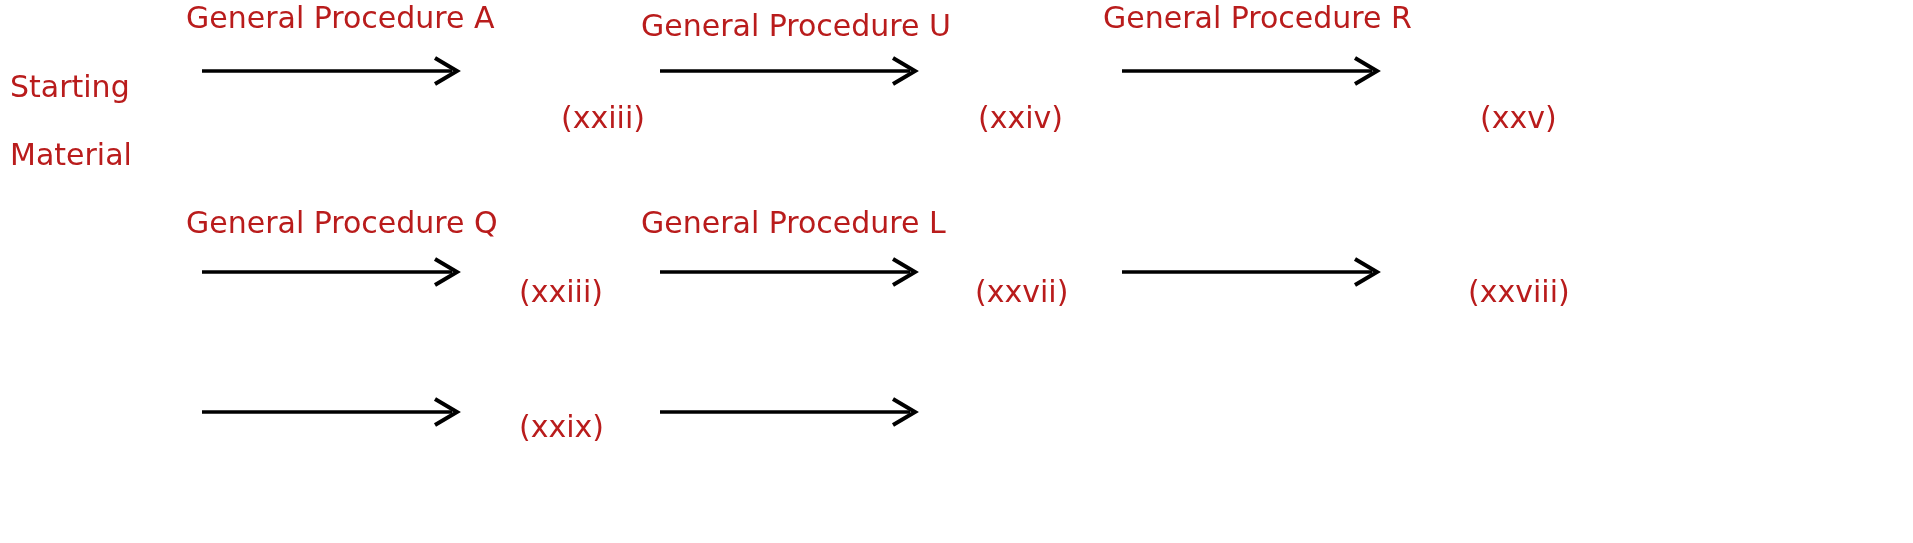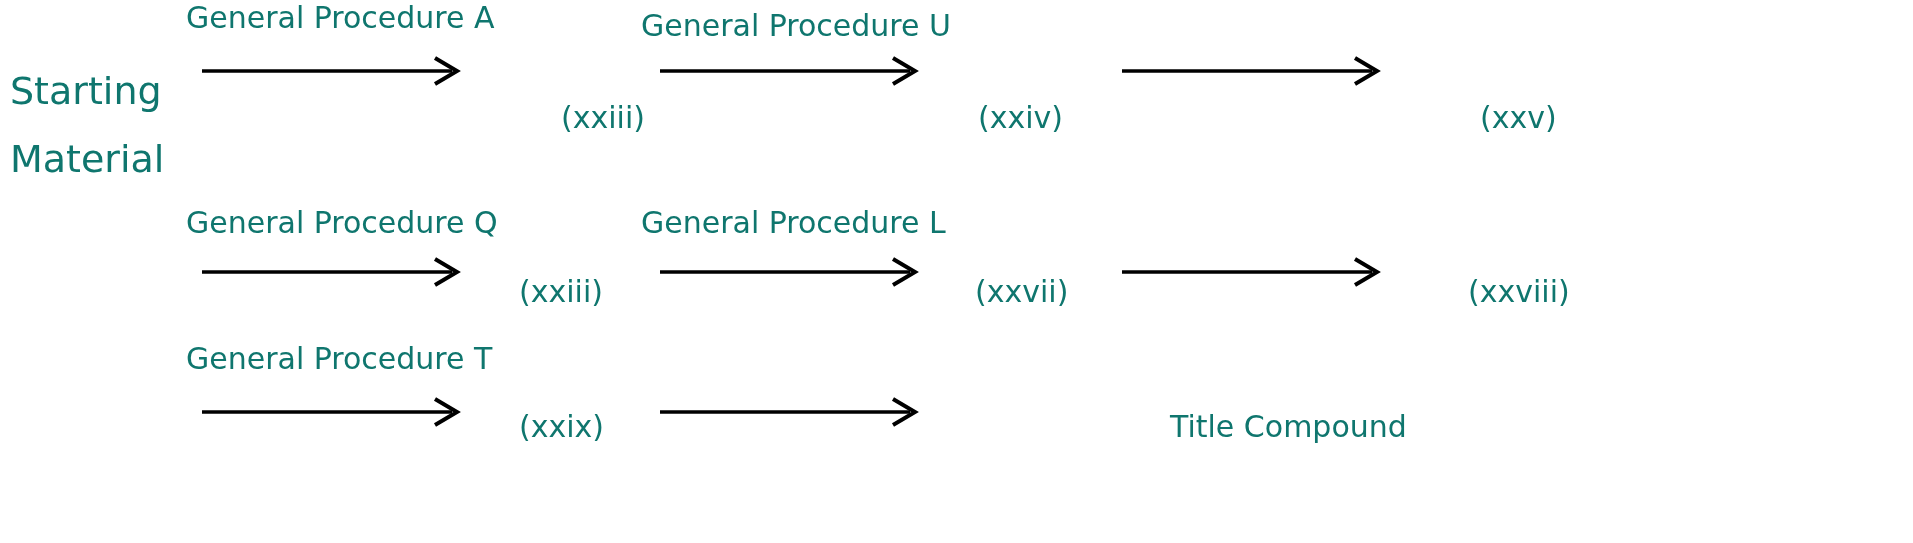--- a/index.html
+++ b/index.html
@@ -14,31 +14,31 @@
   #scheme {
     position: relative;
     width: 1913px;
     height: 543px;
     background: #ffffff;
     overflow: hidden;
   }
   .txt {
     position: absolute;
     white-space: nowrap;
-    color: #0f766e;
+    color: #b91c1c;
     line-height: 1;
   }
   .proc-label {
     font-size: 30px;
   }
   .step-label {
     font-size: 30px;
   }
   .side-label {
-    font-size: 38px;
+    font-size: 30px;
     text-align: right;
   }
   .terminal-label {
     font-size: 30px;
   }
   .arrow {
     position: absolute;
   }
   .arrow svg {
     display: block;
@@ -68,20 +68,21 @@
 
   <div class="arrow" style="left:660px; top:56px;">
     <svg width="260" height="30" viewBox="0 0 260 30">
       <line x1="0" y1="15" x2="250" y2="15" stroke="#000000" stroke-width="3.5"></line>
       <polyline points="233,2 255,15 233,28" fill="none" stroke="#000000" stroke-width="4" stroke-linecap="butt" stroke-linejoin="miter"></polyline>
     </svg>
   </div>
 
   <div class="txt step-label" style="left:978px; top:103px;">(xxiv)</div>
 
+  <div class="txt proc-label" style="left:1103px; top:3px;">General Procedure R</div>
 
   <div class="arrow" style="left:1122px; top:56px;">
     <svg width="260" height="30" viewBox="0 0 260 30">
       <line x1="0" y1="15" x2="250" y2="15" stroke="#000000" stroke-width="3.5"></line>
       <polyline points="233,2 255,15 233,28" fill="none" stroke="#000000" stroke-width="4" stroke-linecap="butt" stroke-linejoin="miter"></polyline>
     </svg>
   </div>
 
   <div class="txt step-label" style="left:1480px; top:103px;">(xxv)</div>
 
@@ -110,34 +111,32 @@
 
   <div class="arrow" style="left:1122px; top:257px;">
     <svg width="260" height="30" viewBox="0 0 260 30">
       <line x1="0" y1="15" x2="250" y2="15" stroke="#000000" stroke-width="3.5"></line>
       <polyline points="233,2 255,15 233,28" fill="none" stroke="#000000" stroke-width="4" stroke-linecap="butt" stroke-linejoin="miter"></polyline>
     </svg>
   </div>
 
   <div class="txt step-label" style="left:1468px; top:277px;">(xxviii)</div>
 
-  <div class="txt proc-label" style="left:186px; top:344px;">General Procedure T</div>
 
   <div class="arrow" style="left:202px; top:397px;">
     <svg width="260" height="30" viewBox="0 0 260 30">
       <line x1="0" y1="15" x2="250" y2="15" stroke="#000000" stroke-width="3.5"></line>
       <polyline points="233,2 255,15 233,28" fill="none" stroke="#000000" stroke-width="4" stroke-linecap="butt" stroke-linejoin="miter"></polyline>
     </svg>
   </div>
 
   <div class="txt step-label" style="left:519px; top:412px;">(xxix)</div>
 
 
   <div class="arrow" style="left:660px; top:397px;">
     <svg width="260" height="30" viewBox="0 0 260 30">
       <line x1="0" y1="15" x2="250" y2="15" stroke="#000000" stroke-width="3.5"></line>
       <polyline points="233,2 255,15 233,28" fill="none" stroke="#000000" stroke-width="4" stroke-linecap="butt" stroke-linejoin="miter"></polyline>
     </svg>
   </div>
 
-  <div class="txt terminal-label" style="left:1170px; top:412px;">Title Compound</div>
 
 </div>
 
 </body></html>

